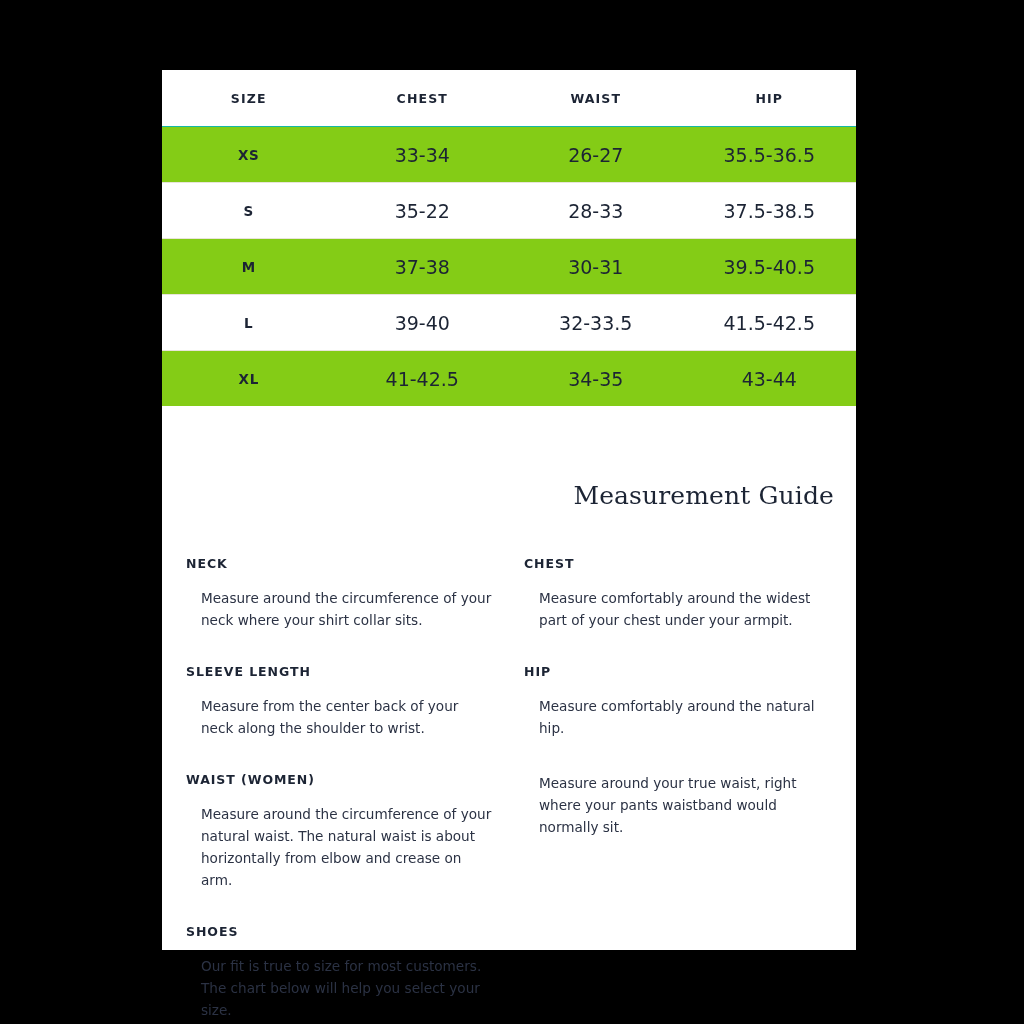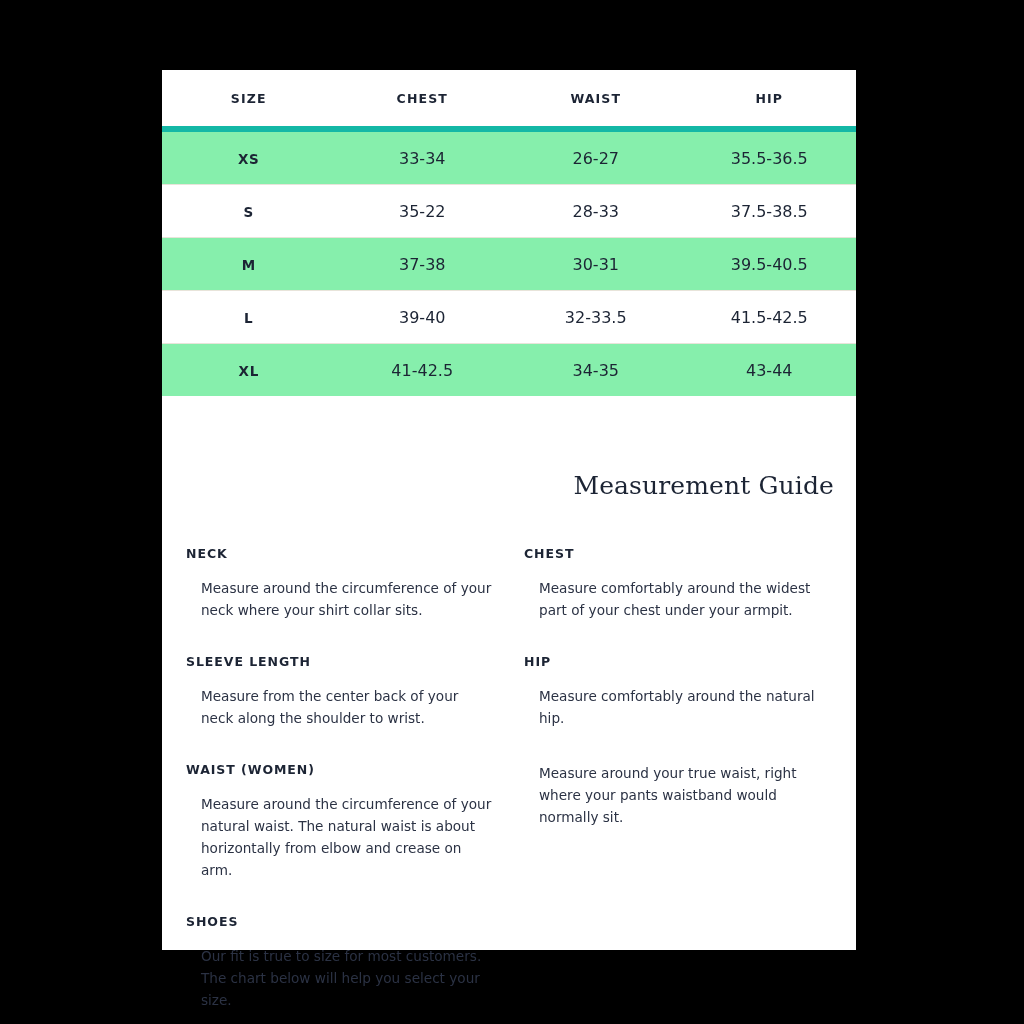--- a/index.html
+++ b/index.html
@@ -29,36 +29,36 @@
     border-collapse: collapse;
     table-layout: fixed;
   }
   table.size-chart th {
     font-size: 12.5px;
     font-weight: bold;
     letter-spacing: 0.09em;
     color: #1c2434;
     padding: 21px 0 20px 0;
     text-align: center;
-    border-bottom: 6px solid #14b8a6;
+    border-bottom: 1px solid #14b8a6;
   }
   table.size-chart td {
-    font-size: 16px;
+    font-size: 19px;
     color: #1c2434;
     padding: 17px 0 16px 0;
     text-align: center;
     border-bottom: 1px solid #e8e4da;
   }
   table.size-chart td.size-label {
     font-weight: bold;
     font-size: 13.5px;
     letter-spacing: 0.05em;
   }
   table.size-chart tbody tr.alt td {
-    background: #86efac;
+    background: #84cc16;
   }
   table.size-chart tbody tr:last-child td {
     border-bottom: none;
     margin-top: 23px;
   }
 
   
   .guide {
     padding: 0 22px;
   }

